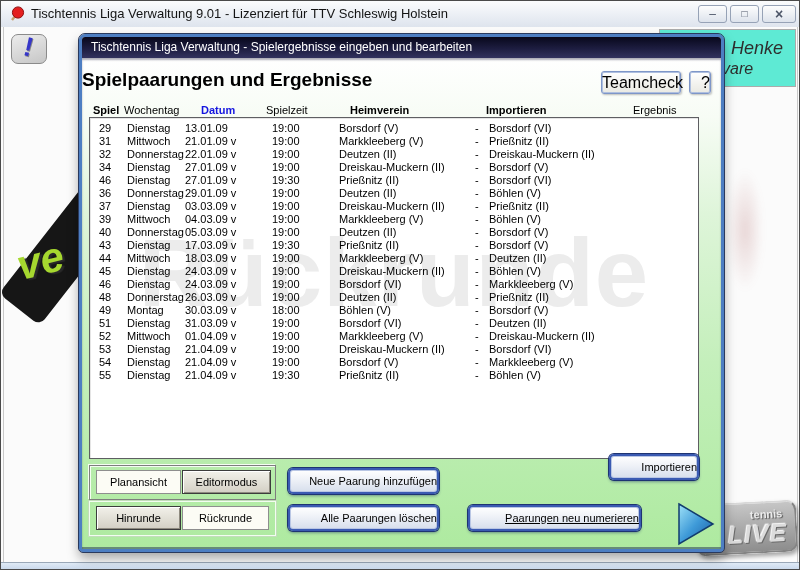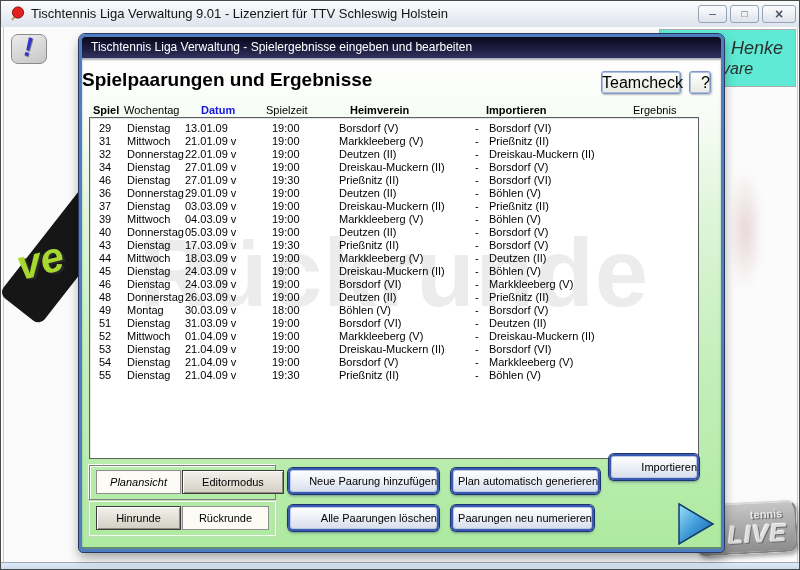--- a/index.html
+++ b/index.html
@@ -123,35 +123,35 @@
   .frame-light { border:1px solid #f2fdf0; box-shadow:0 0 0 1px #c2dcba; }
   .f1 { left:7px; top:407px; } .f2 { left:7px; top:443px; }
   .tgl {
     position:absolute; height:24px; font-size:11px; text-align:center; line-height:22px; cursor:pointer;
   }
   .tgl-sel { background:#fcfcf5; border:1px solid #8e8e8e; }
   .tgl-raised {
     background:linear-gradient(180deg,#f2f1ea,#d3cfc4); border:1px solid #3c3c3c;
     box-shadow:inset 1px 1px 0 #ffffff, inset -1px -1px 0 #8f8b80;
   }
-  .t-plan { left:14px; top:412px; width:85px;font-style:italic; }
-  .t-edit { left:100px; top:412px; width:102px;text-align:center; }
+  .t-plan { left:14px; top:412px; width:85px; }
+  .t-edit { left:100px; top:412px; width:89px;text-align:center; }
   .t-hin  { left:14px; top:448px; width:85px;text-align:center; }
   .t-rueck{ left:100px; top:448px; width:87px; }
   .blue-btn {
     position:absolute; height:26px; border:2px solid #3a5ab2; border-radius:5px;
     background:linear-gradient(180deg,#ffffff 0%,#eef1f7 45%,#d6deec 100%);
     box-shadow:0 0 0 1px #1e3472, 0 2px 3px rgba(20,40,100,0.45), inset 0 0 0 1px #b9c6e4;
     font-size:11px; color:#000; text-align:right; line-height:22px; white-space:nowrap; cursor:pointer;
   }
   .b-neue { left:206px; top:410px; width:151px; }
   .b-gen  { left:369px; top:410px; width:149px; }
   .b-imp  { left:527px; top:396px; width:90px;  }
   .b-del  { left:206px; top:447px; width:151px; }
-  .b-num  { left:369px; top:447px; width:143px; }
+  .b-num  { left:386px; top:447px; width:173px;text-decoration:underline; }
   .next-arrow { position:absolute; left:595px; top:444px; width:38px; height:44px; cursor:pointer; }
 </style>
 </head>
 <body>
 
 <div class="titlebar">
   <svg class="app-icon" viewBox="0 0 16 16">
     <line x1="3" y1="14" x2="7" y2="9" stroke="#c8a070" stroke-width="2.4"></line>
     <circle cx="9" cy="6.5" r="5.6" fill="#e41f1f" stroke="#8e0f0f" stroke-width="1"></circle>
   </svg>
@@ -391,21 +391,20 @@
 
     <div class="tgl-frame frame-dark f1"></div>
     <div class="tgl t-plan tgl-sel">Planansicht</div>
     <div class="tgl t-edit tgl-raised">Editormodus</div>
 
     <div class="tgl-frame frame-light f2"></div>
     <div class="tgl t-hin tgl-raised">Hinrunde</div>
     <div class="tgl t-rueck tgl-sel">Rückrunde</div>
 
     <div class="blue-btn b-neue">Neue Paarung hinzufügen</div>
-    <div class="blue-btn b-gen">Plan automatisch generieren</div>
     <div class="blue-btn b-imp">Importieren</div>
     <div class="blue-btn b-del">Alle Paarungen löschen</div>
     <div class="blue-btn b-num">Paarungen neu numerieren</div>
 
     <svg class="next-arrow" viewBox="0 0 38 44">
       <defs>
         <linearGradient id="ag" x1="0" y1="0" x2="1" y2="1">
           <stop offset="0" stop-color="#9fe2f8"></stop>
           <stop offset="0.5" stop-color="#3e9ad8"></stop>
           <stop offset="1" stop-color="#1a5aa0"></stop>

